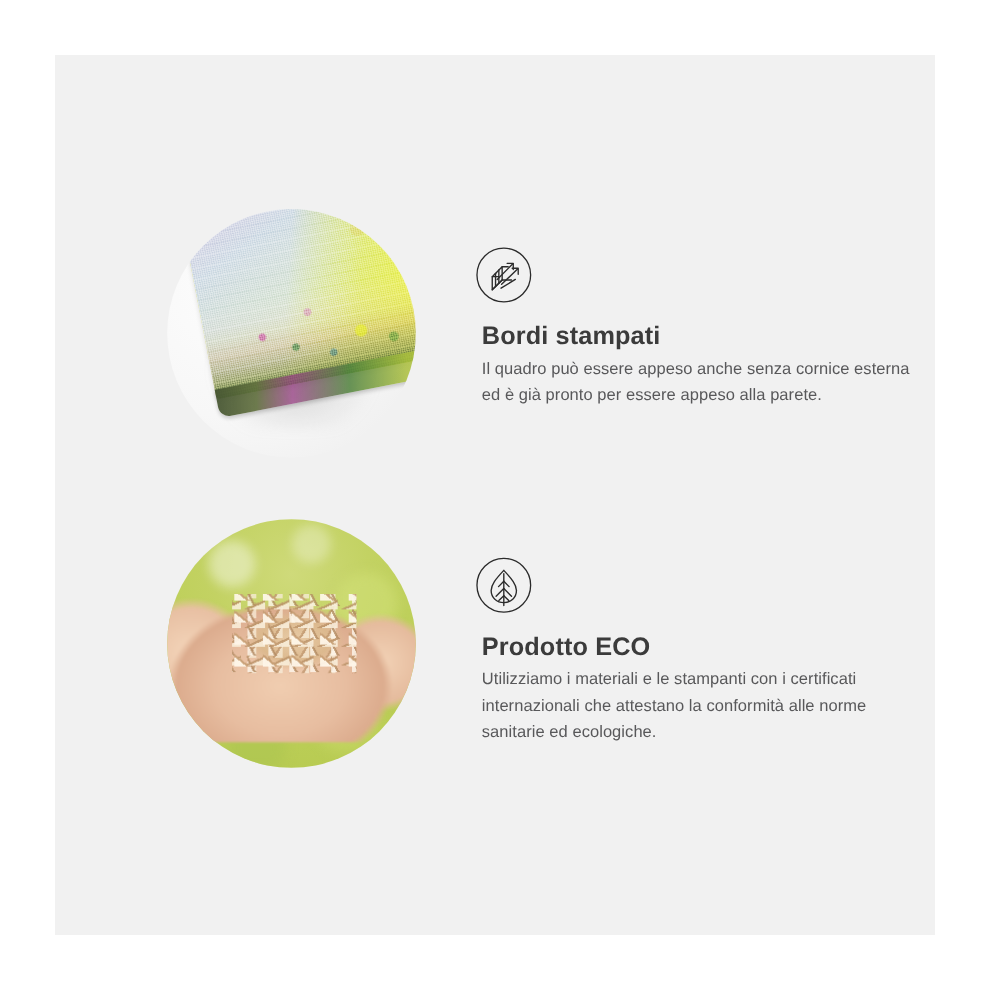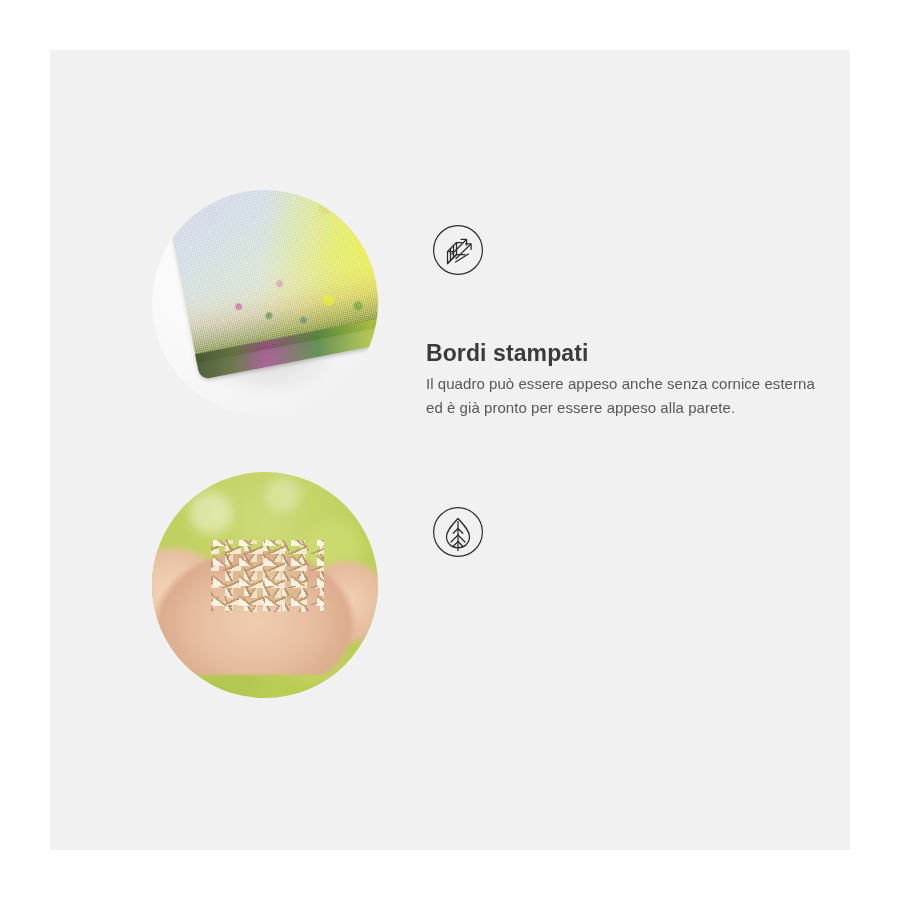--- a/index.html
+++ b/index.html
@@ -190,23 +190,22 @@
     left: 382px;
     top: 34px;
     width: 52px;
     height: 52px;
   }
   .icon-circle svg { display: block; }
 
   
   .text-col {
     position: absolute;
-    left: 376px;
+    left: 388px;
     width: 392px;
-    margin-top: 48px;
   }
   #feature-edges .text-col { top: 100px; }
   #feature-eco   .text-col { top: 100px; }
 
   .feature-title {
     margin: 0 0 4px 0;
     font-size: 23px;
     font-weight: 600;
     color: #3b3b3b;
     letter-spacing: .1px;
@@ -287,16 +286,18 @@
         <path d="M26 22.5 L21.2 27.3"></path>
         <path d="M26 22.5 L30.8 27.3"></path>
         <path d="M26 29.0 L19.0 36.0"></path>
         <path d="M26 29.0 L33.0 36.0"></path>
         <path d="M26 35.5 L21.5 40.0"></path>
         <path d="M26 35.5 L30.5 40.0"></path>
       </svg>
     </div>
 
     <div class="text-col">
+      <h2 class="feature-title">Prodotto ECO</h2>
+      <p class="feature-desc">Utilizziamo i materiali e le stampanti con i certificati internazionali che attestano la conformità alle norme sanitarie ed ecologiche.</p>
     </div>
   </section>
 
 </div>
 
 </body></html>

